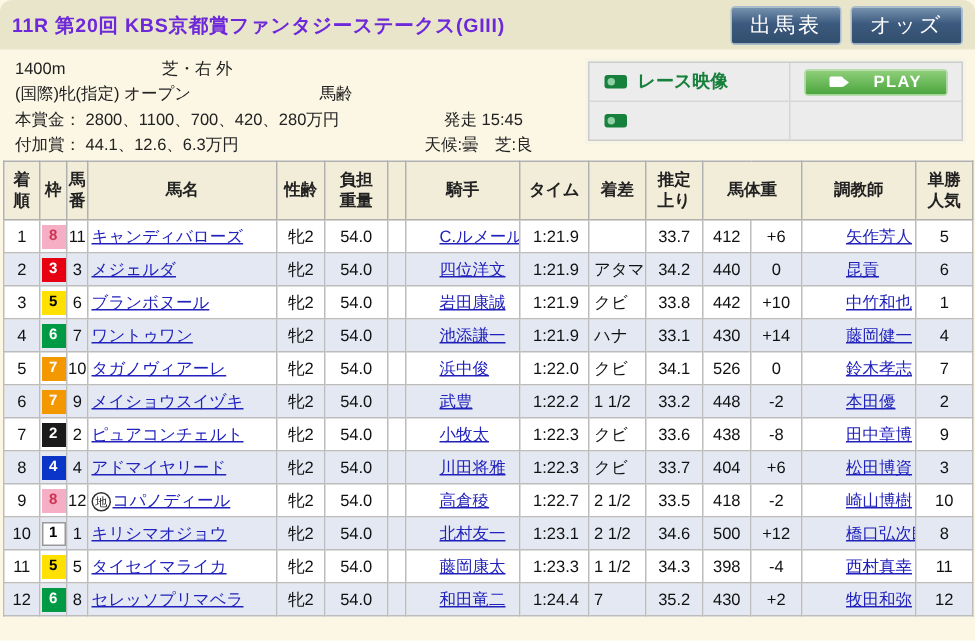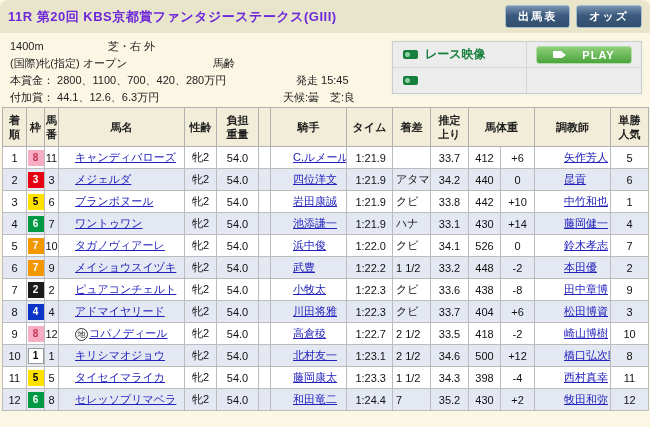--- a/index.html
+++ b/index.html
@@ -12,21 +12,21 @@
   
   .title-bar{
     height:33px;background:#e9e5cb;border-radius:8px 8px 0 0;
     display:flex;align-items:center;padding:0 8px;box-sizing:border-box;
   }
   .race-title{font-size:13px;font-weight:bold;color:#6d28d9;letter-spacing:0.5px;}
   .title-buttons{margin-left:auto;display:flex;gap:6px;}
   .nav-btn{
     background:linear-gradient(#7793b0,#3c5a7e 45%,#314e6d);
     border:1px solid #a7bccf;border-radius:3px;color:#fff;
-    font-size:11px;font-weight:bold;padding:3px 12px;letter-spacing:2px;
+    font-size:14px;font-weight:normal;padding:3px 12px;letter-spacing:2px;
     font-family:inherit;cursor:pointer;
   }
   
   .info-section{position:relative;padding:5px 10px 0;height:72px;box-sizing:border-box;
     font-size:11px;color:#222;}
   .info-line{display:flex;line-height:17px;white-space:pre;}
   .w-cat{width:105px;display:inline-block;}
   .w-dist{width:98px;display:inline-block;}
   .w-cond{width:203px;display:inline-block;}
   .w-prize{width:286px;display:inline-block;}
@@ -60,21 +60,21 @@
     background:#f1edd8;font-size:11px;font-weight:bold;color:#222;
     border:1px solid #b0b0b0;white-space:pre-line;padding:2px 0;line-height:1.3;height:34px;
     text-align:center;
   }
   .results td{
     border:1px solid #bcbcbc;font-size:11px;color:#111;height:21px;
     padding:0;overflow:hidden;white-space:nowrap;
   }
   .results tbody tr:nth-child(even){background:#e3e8f3;}
   td.c{text-align:center;}
-  td.name{padding-left:16px;margin-top:36px;}
+  td.name{padding-left:2px;margin-top:36px;}
   td.jockey{padding-left:22px;}
   td.trainer{padding-left:29px;}
   td.time{text-align:right;padding-right:6px;}
   td.margin{padding-left:3px;}
   a.link{color:#2121bb;text-decoration:underline;cursor:pointer;}
   .frame-box{display:inline-block;width:14px;height:14px;line-height:14px;text-align:center;
     font-size:10px;font-weight:bold;vertical-align:middle;box-sizing:content-box;}
   .mark{display:inline-block;width:11px;height:11px;line-height:11px;border:1px solid #333;
     border-radius:50%;font-size:8px;text-align:center;margin-right:1px;vertical-align:middle;color:#222;}
 </style>

